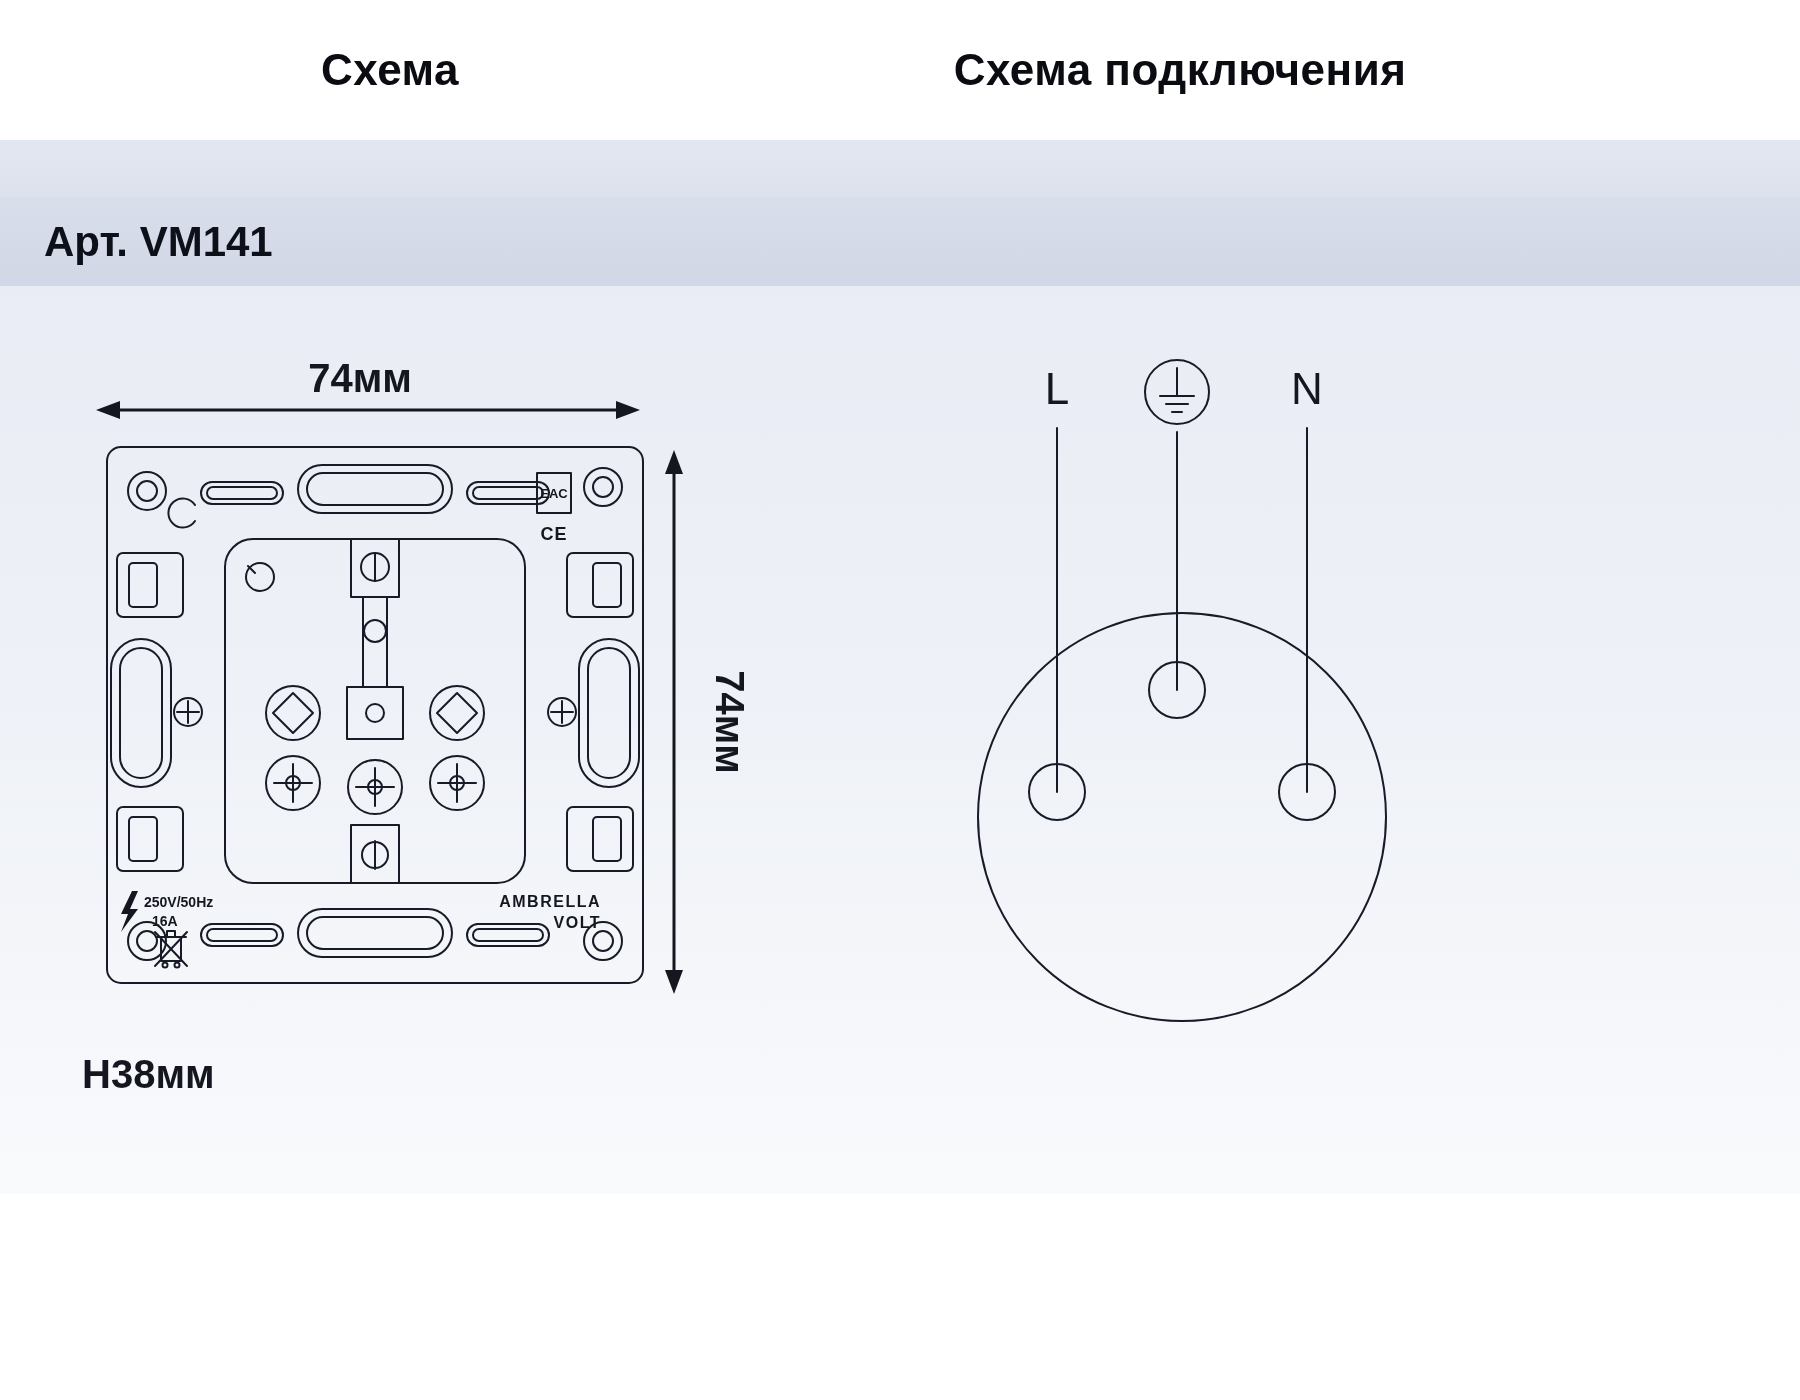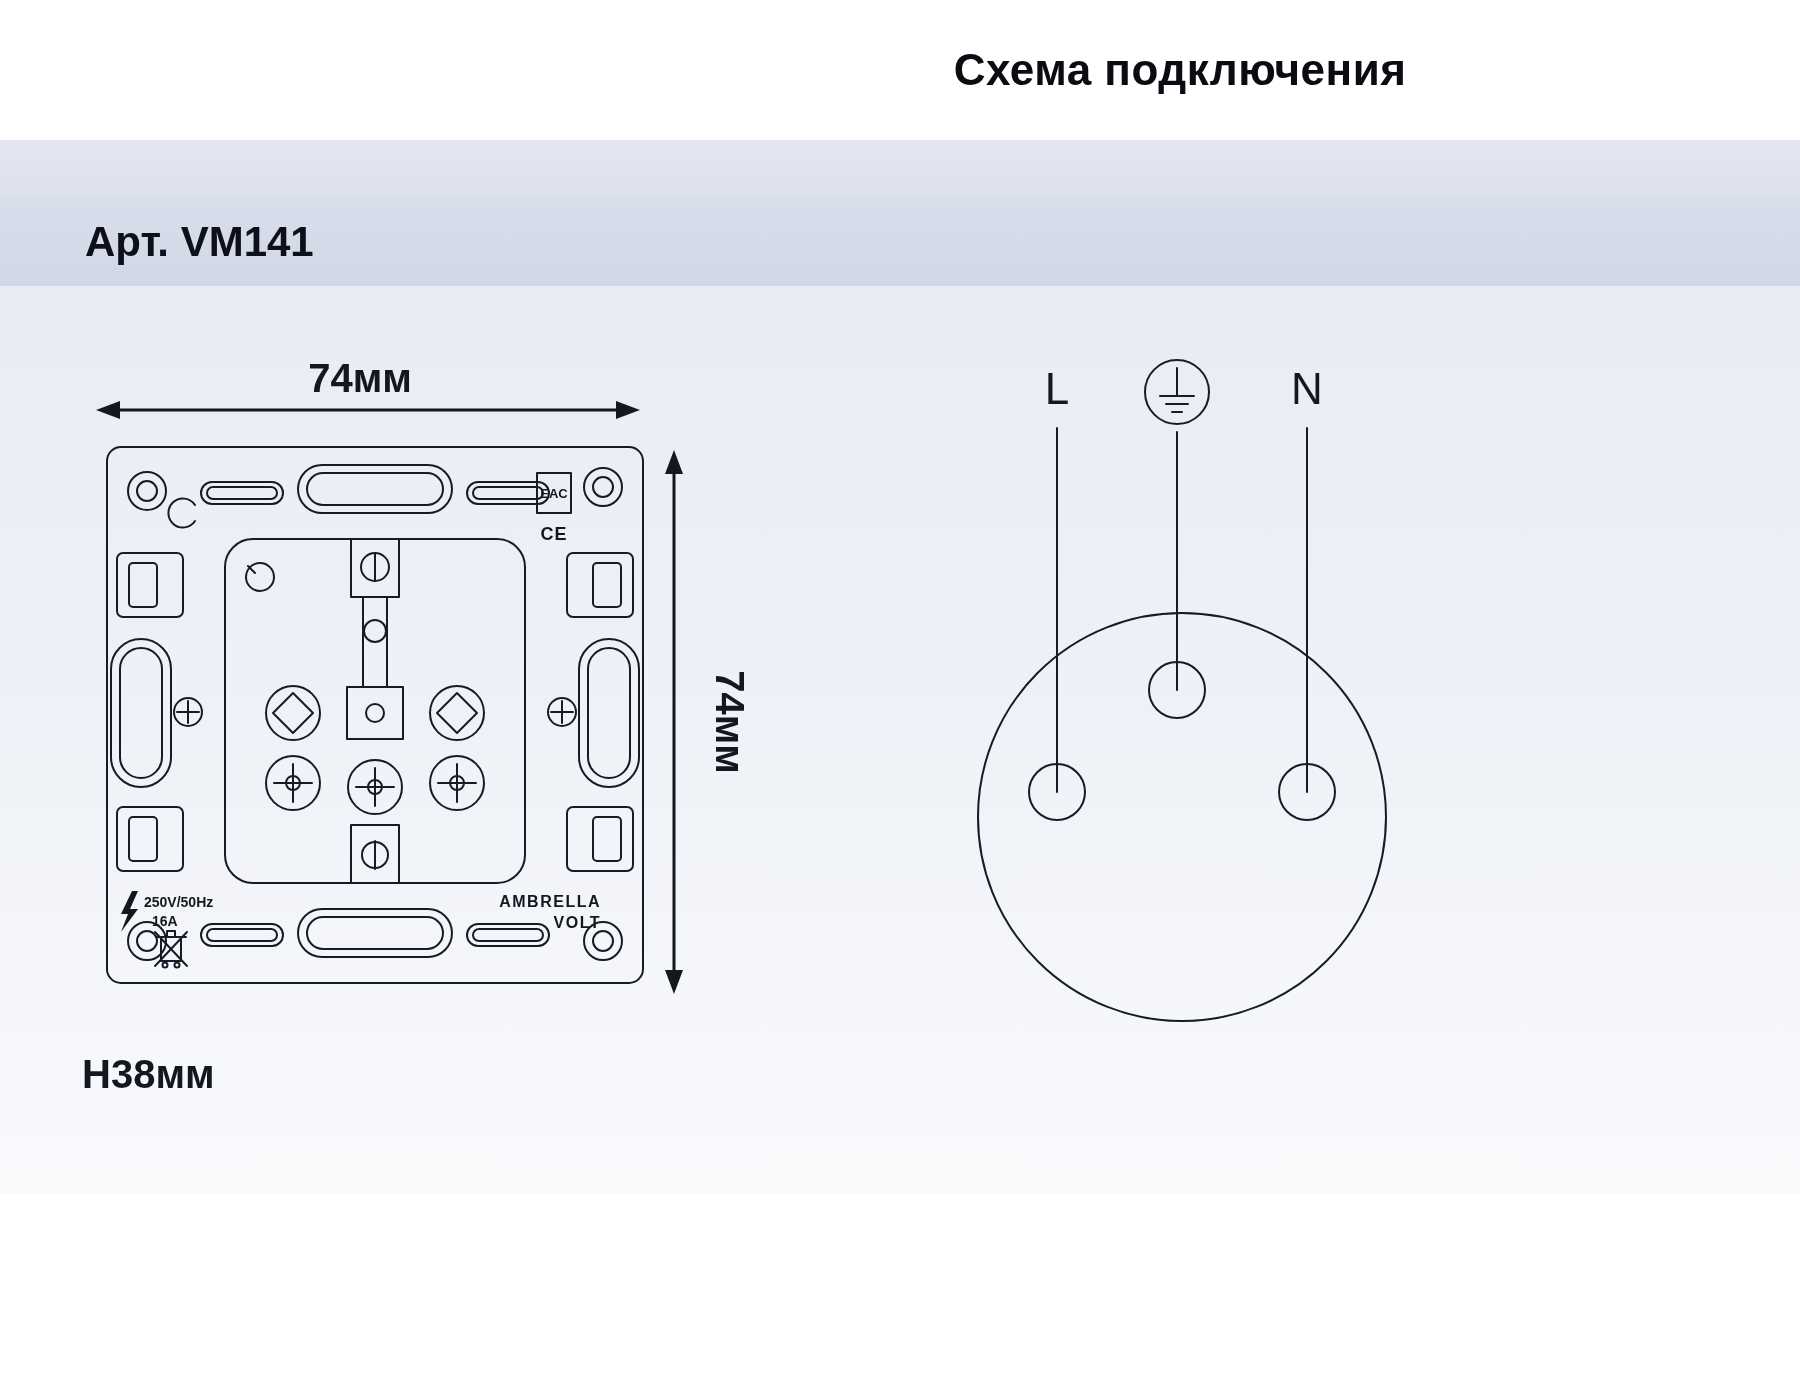--- a/index.html
+++ b/index.html
@@ -10,21 +10,21 @@
   .title{
     position:absolute;top:0;height:140px;display:flex;align-items:center;justify-content:center;
     font-size:44px;font-weight:700;letter-spacing:.5px;color:#0a0c12;background:transparent;
   }
   .title-left{left:0;width:780px;}
   .title-right{left:840px;width:680px;text-align:center;}
   .band1{position:absolute;top:140px;left:0;width:1800px;height:58px;
     background:linear-gradient(180deg,#e3e7f1,#dce1ed);}
   .band2{position:absolute;top:198px;left:0;width:1800px;height:88px;
     background:linear-gradient(180deg,#d9deeb,#d2d7e7);
-    display:flex;align-items:center;box-sizing:border-box;padding-left:85px;
+    display:flex;align-items:center;box-sizing:border-box;padding-left:44px;
     font-size:42px;font-weight:700;color:#0d1018;}
   .content{position:absolute;top:286px;left:0;width:1800px;height:908px;
     background:linear-gradient(180deg,#e9ecf4 0%,#eef1f7 45%,#f9fafc 100%);text-align:right;}
   .svg-left{position:absolute;left:60px;top:54px;}
   .svg-right{position:absolute;left:900px;top:54px;}
 
   svg{overflow:visible;}
   svg .ln{fill:none;stroke:#171b28;stroke-width:2;stroke-linecap:round;stroke-linejoin:round;}
   svg .ln-thick{fill:none;stroke:#14171f;stroke-width:3;stroke-linecap:round;}
   svg .fillink{fill:#14171f;stroke:none;}
@@ -34,20 +34,21 @@
   .t-small{font-size:14px;font-weight:700;}
   .t-brand{font-size:16px;font-weight:700;letter-spacing:1.5px;}
   .t-cert{font-size:13px;font-weight:700;}
   .t-cert2{font-size:18px;font-weight:700;letter-spacing:1px;}
 </style>
 </head>
 <body>
 
 <div class="page">
 
+  <div class="title title-left">Схема</div>
   <div class="title title-right">Схема подключения</div>
 
   <div class="band1"></div>
   <div class="band2">
     <span>Арт. VM141</span>
   </div>
 
   <div class="content">
 
     <svg class="svg-left" width="700" height="760" viewBox="0 0 700 760">

